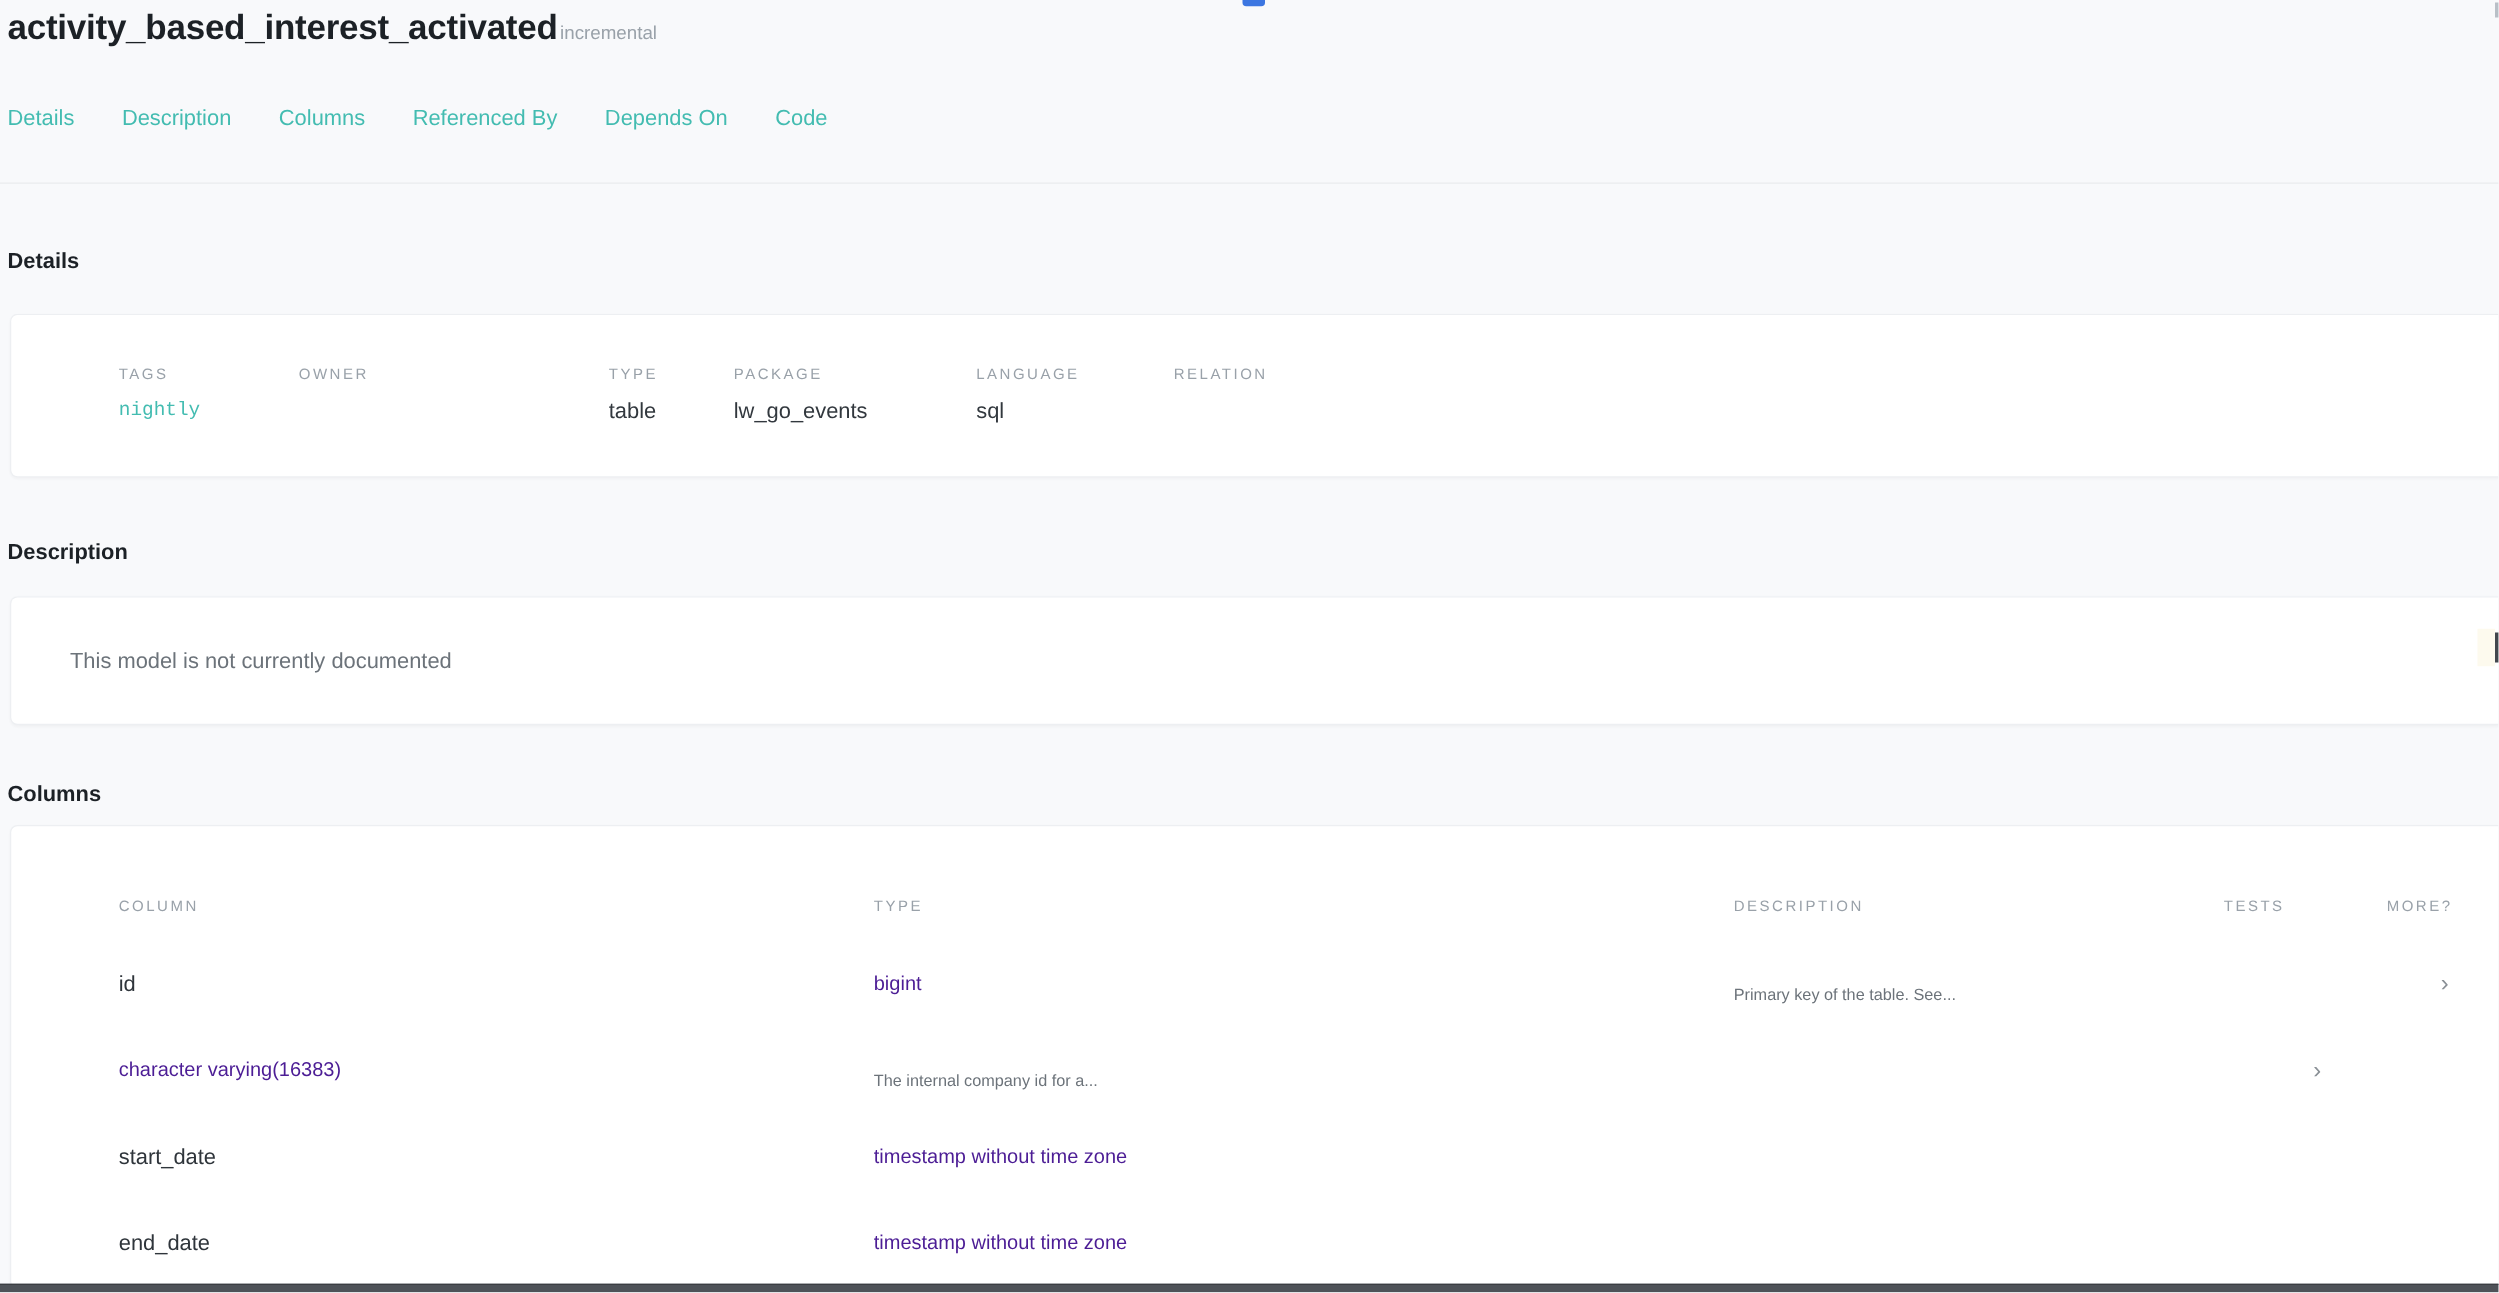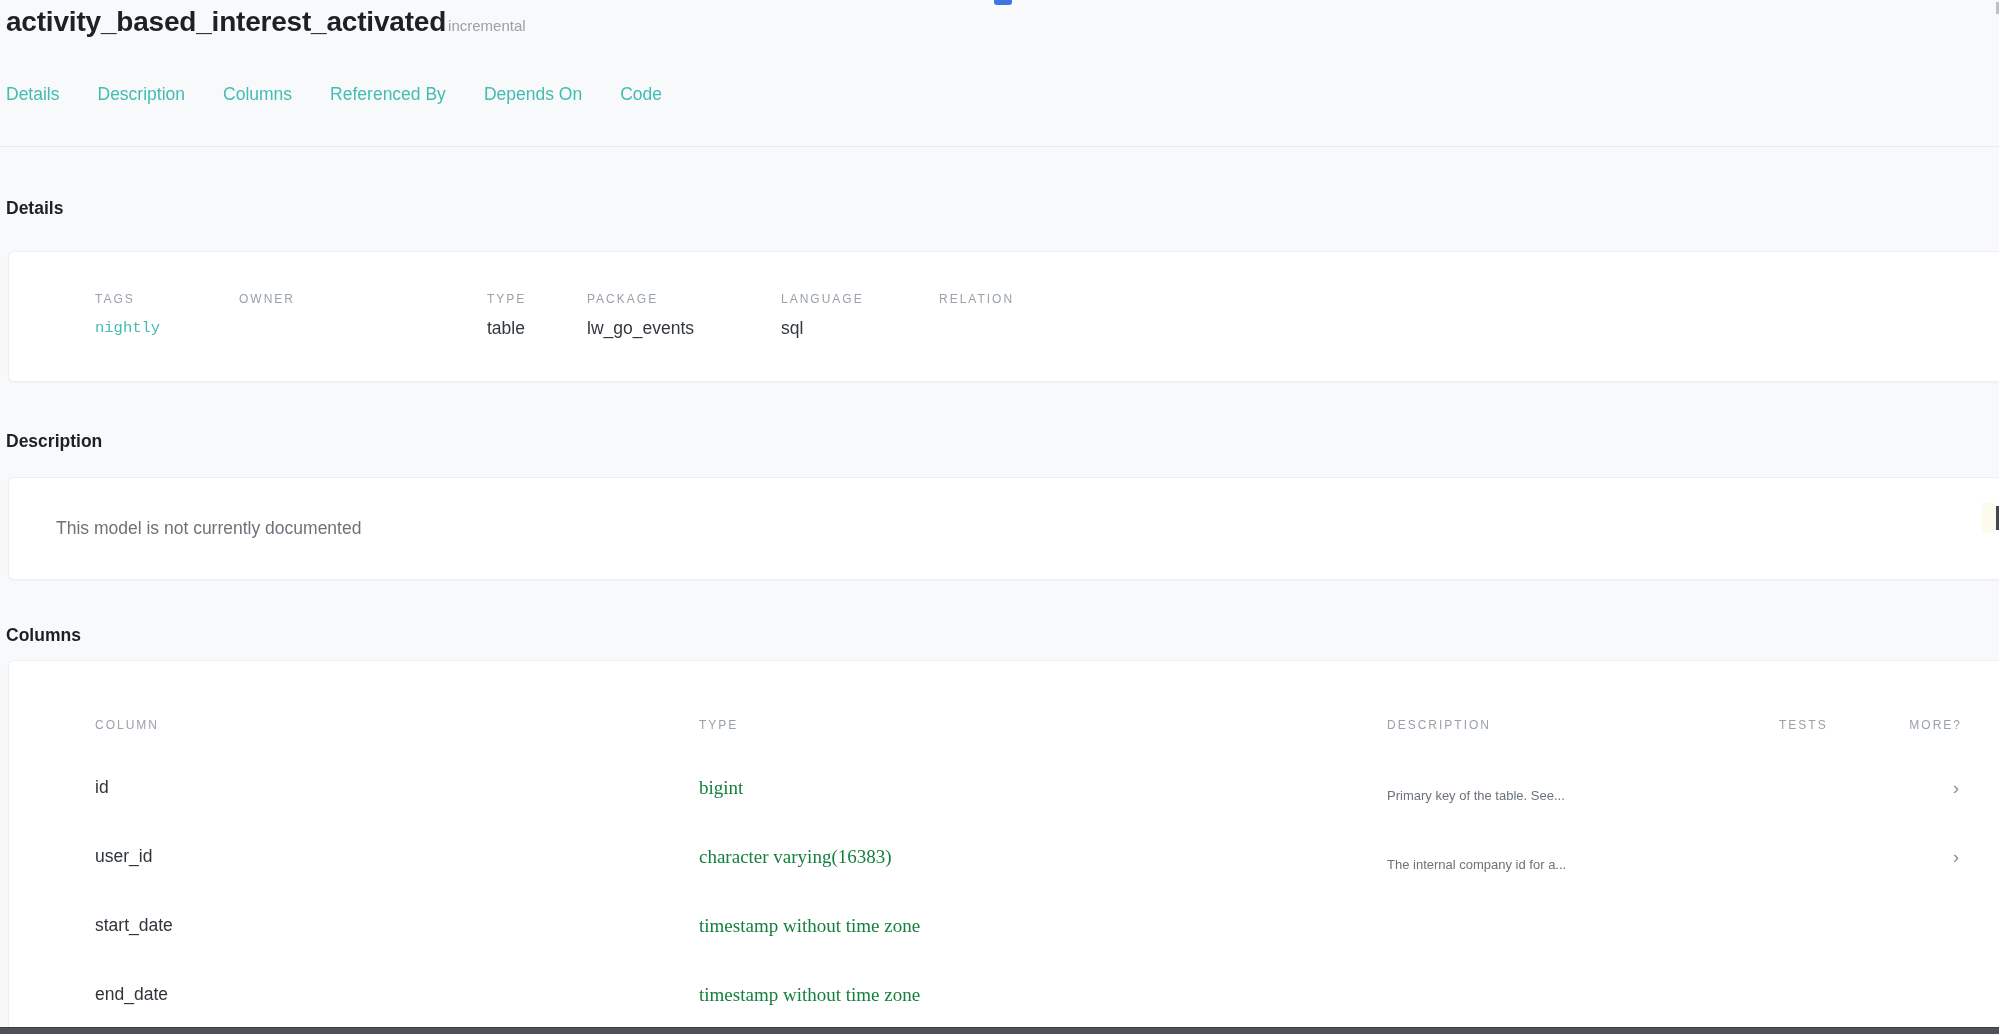--- a/index.html
+++ b/index.html
@@ -180,21 +180,21 @@
     color:var(--muted);
     white-space:nowrap;
   }
   .th-more{ text-align:right; padding-right:37px; }
   .tbl-rows{ margin-top:21px; }
   .tbl-row{
     height:69px;
     cursor:pointer;
   }
   .col-name{ font-size:17.5px; color:#2f353b; }
-  .col-type{ font-size:19px; color:#15803d;font-family:Liberation Serif, serif; }
+  .col-type{ font-size:16px; color:#4c1d95; }
   .col-desc{ font-size:13px; color:var(--desc-text); white-space:nowrap; overflow:hidden;margin-top:16px; }
   .col-tests{ font-size:17px; color:var(--desc-text); }
   .col-more{
     text-align:right;
     padding-right:40px;
     font-size:19px;
     color:#8a9096;
   }
   
   .bottom-bar{
@@ -276,21 +276,20 @@
 
       <div class="tbl-grid tbl-row">
         <div class="col-name">id</div>
         <div class="col-type">bigint</div>
         <div class="col-desc">Primary key of the table. See...</div>
         <div class="col-tests"></div>
         <div class="col-more">›</div>
       </div>
 
       <div class="tbl-grid tbl-row">
-        <div class="col-name">user_id</div>
         <div class="col-type">character varying(16383)</div>
         <div class="col-desc">The internal company id for a...</div>
         <div class="col-tests"></div>
         <div class="col-more">›</div>
       </div>
 
       <div class="tbl-grid tbl-row">
         <div class="col-name">start_date</div>
         <div class="col-type">timestamp without time zone</div>
         <div class="col-desc"></div>

